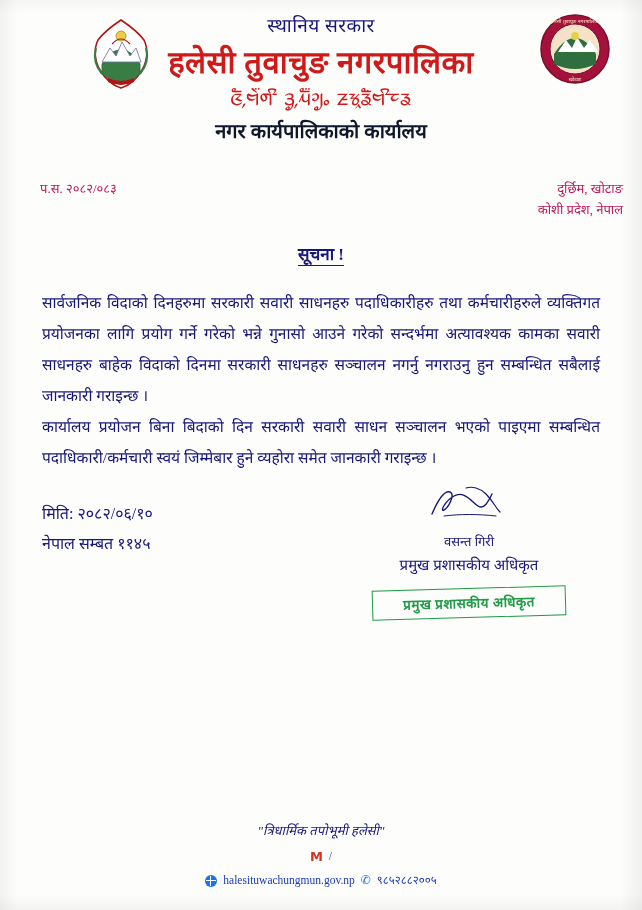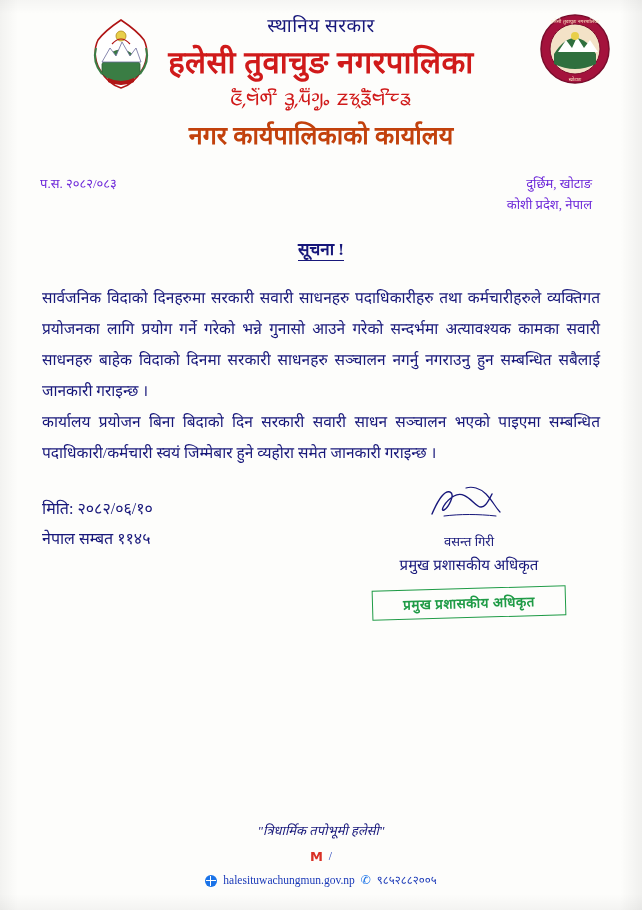--- a/index.html
+++ b/index.html
@@ -52,22 +52,22 @@
     margin: 2px 0 0 0;
     letter-spacing: .5px;
   }
   .muni-name-limbu {
     font-size: 24px;
     color: #d01a1a;
     margin: 2px 0 0 0;
     letter-spacing: .5px;
   }
   .office-line {
-    font-size: 25px;
-    color: #c2410c;
+    font-size: 20px;
+    color: #0f172a;
     font-weight: bold;
     margin: 6px 0 0 0;
   }
 
   
   .emblem-left {
     position: absolute;
     left: 88px;
     top: 18px;
     width: 66px;
@@ -77,34 +77,34 @@
     position: absolute;
     right: 30px;
     top: 12px;
     width: 74px;
     height: 74px;
   }
 
   
   .refs {
     position: relative;
-    margin-top: 20px;
+    margin-top: 32px;
     height: 46px;
     font-size: 13px;
-    color: #6d28d9;
+    color: #be185d;
   }
   .ref-left {
     position: absolute;
     left: 40px;
     top: 0;
     line-height: 1.65;
   }
   .ref-right {
     position: absolute;
-    right: 50px;
+    right: 19px;
     top: 0;
     text-align: right;
     line-height: 1.65;
   }
   .ref-left div, .ref-right div { white-space: nowrap; }
   .ref-underline {
     display: inline-block;
     border-bottom: 1px solid #17177a;
     min-width: 86px;
   }

